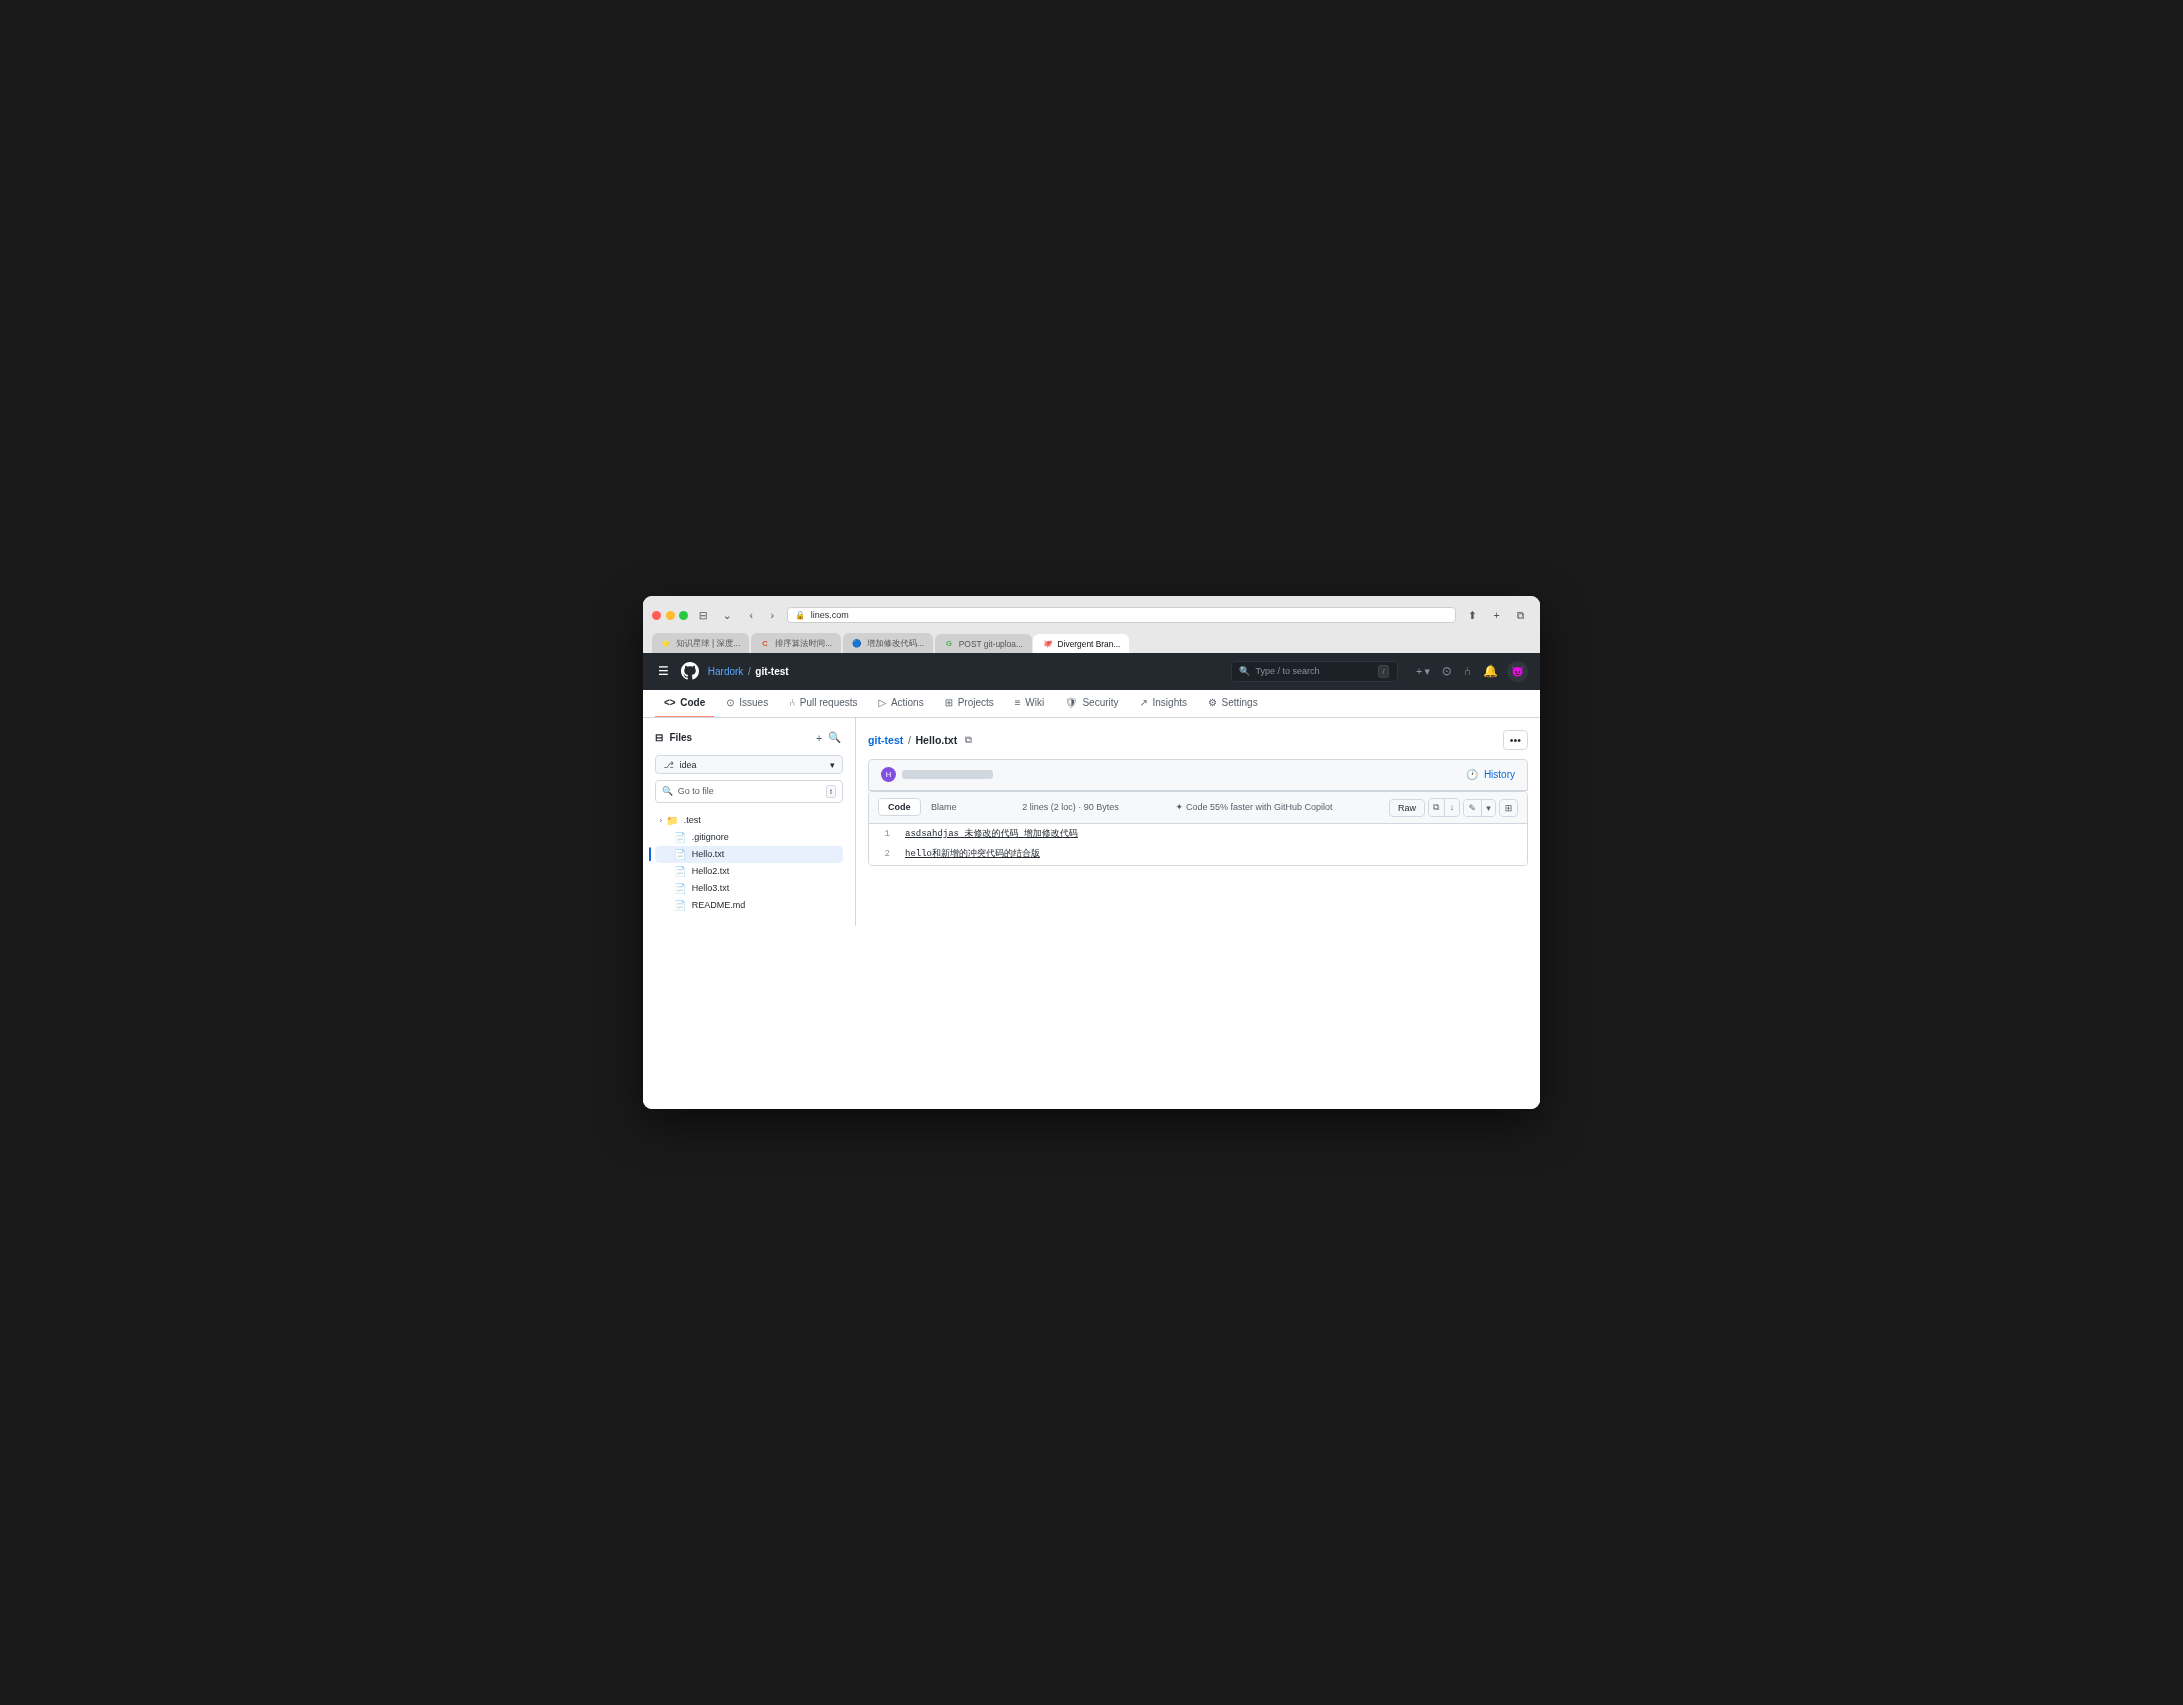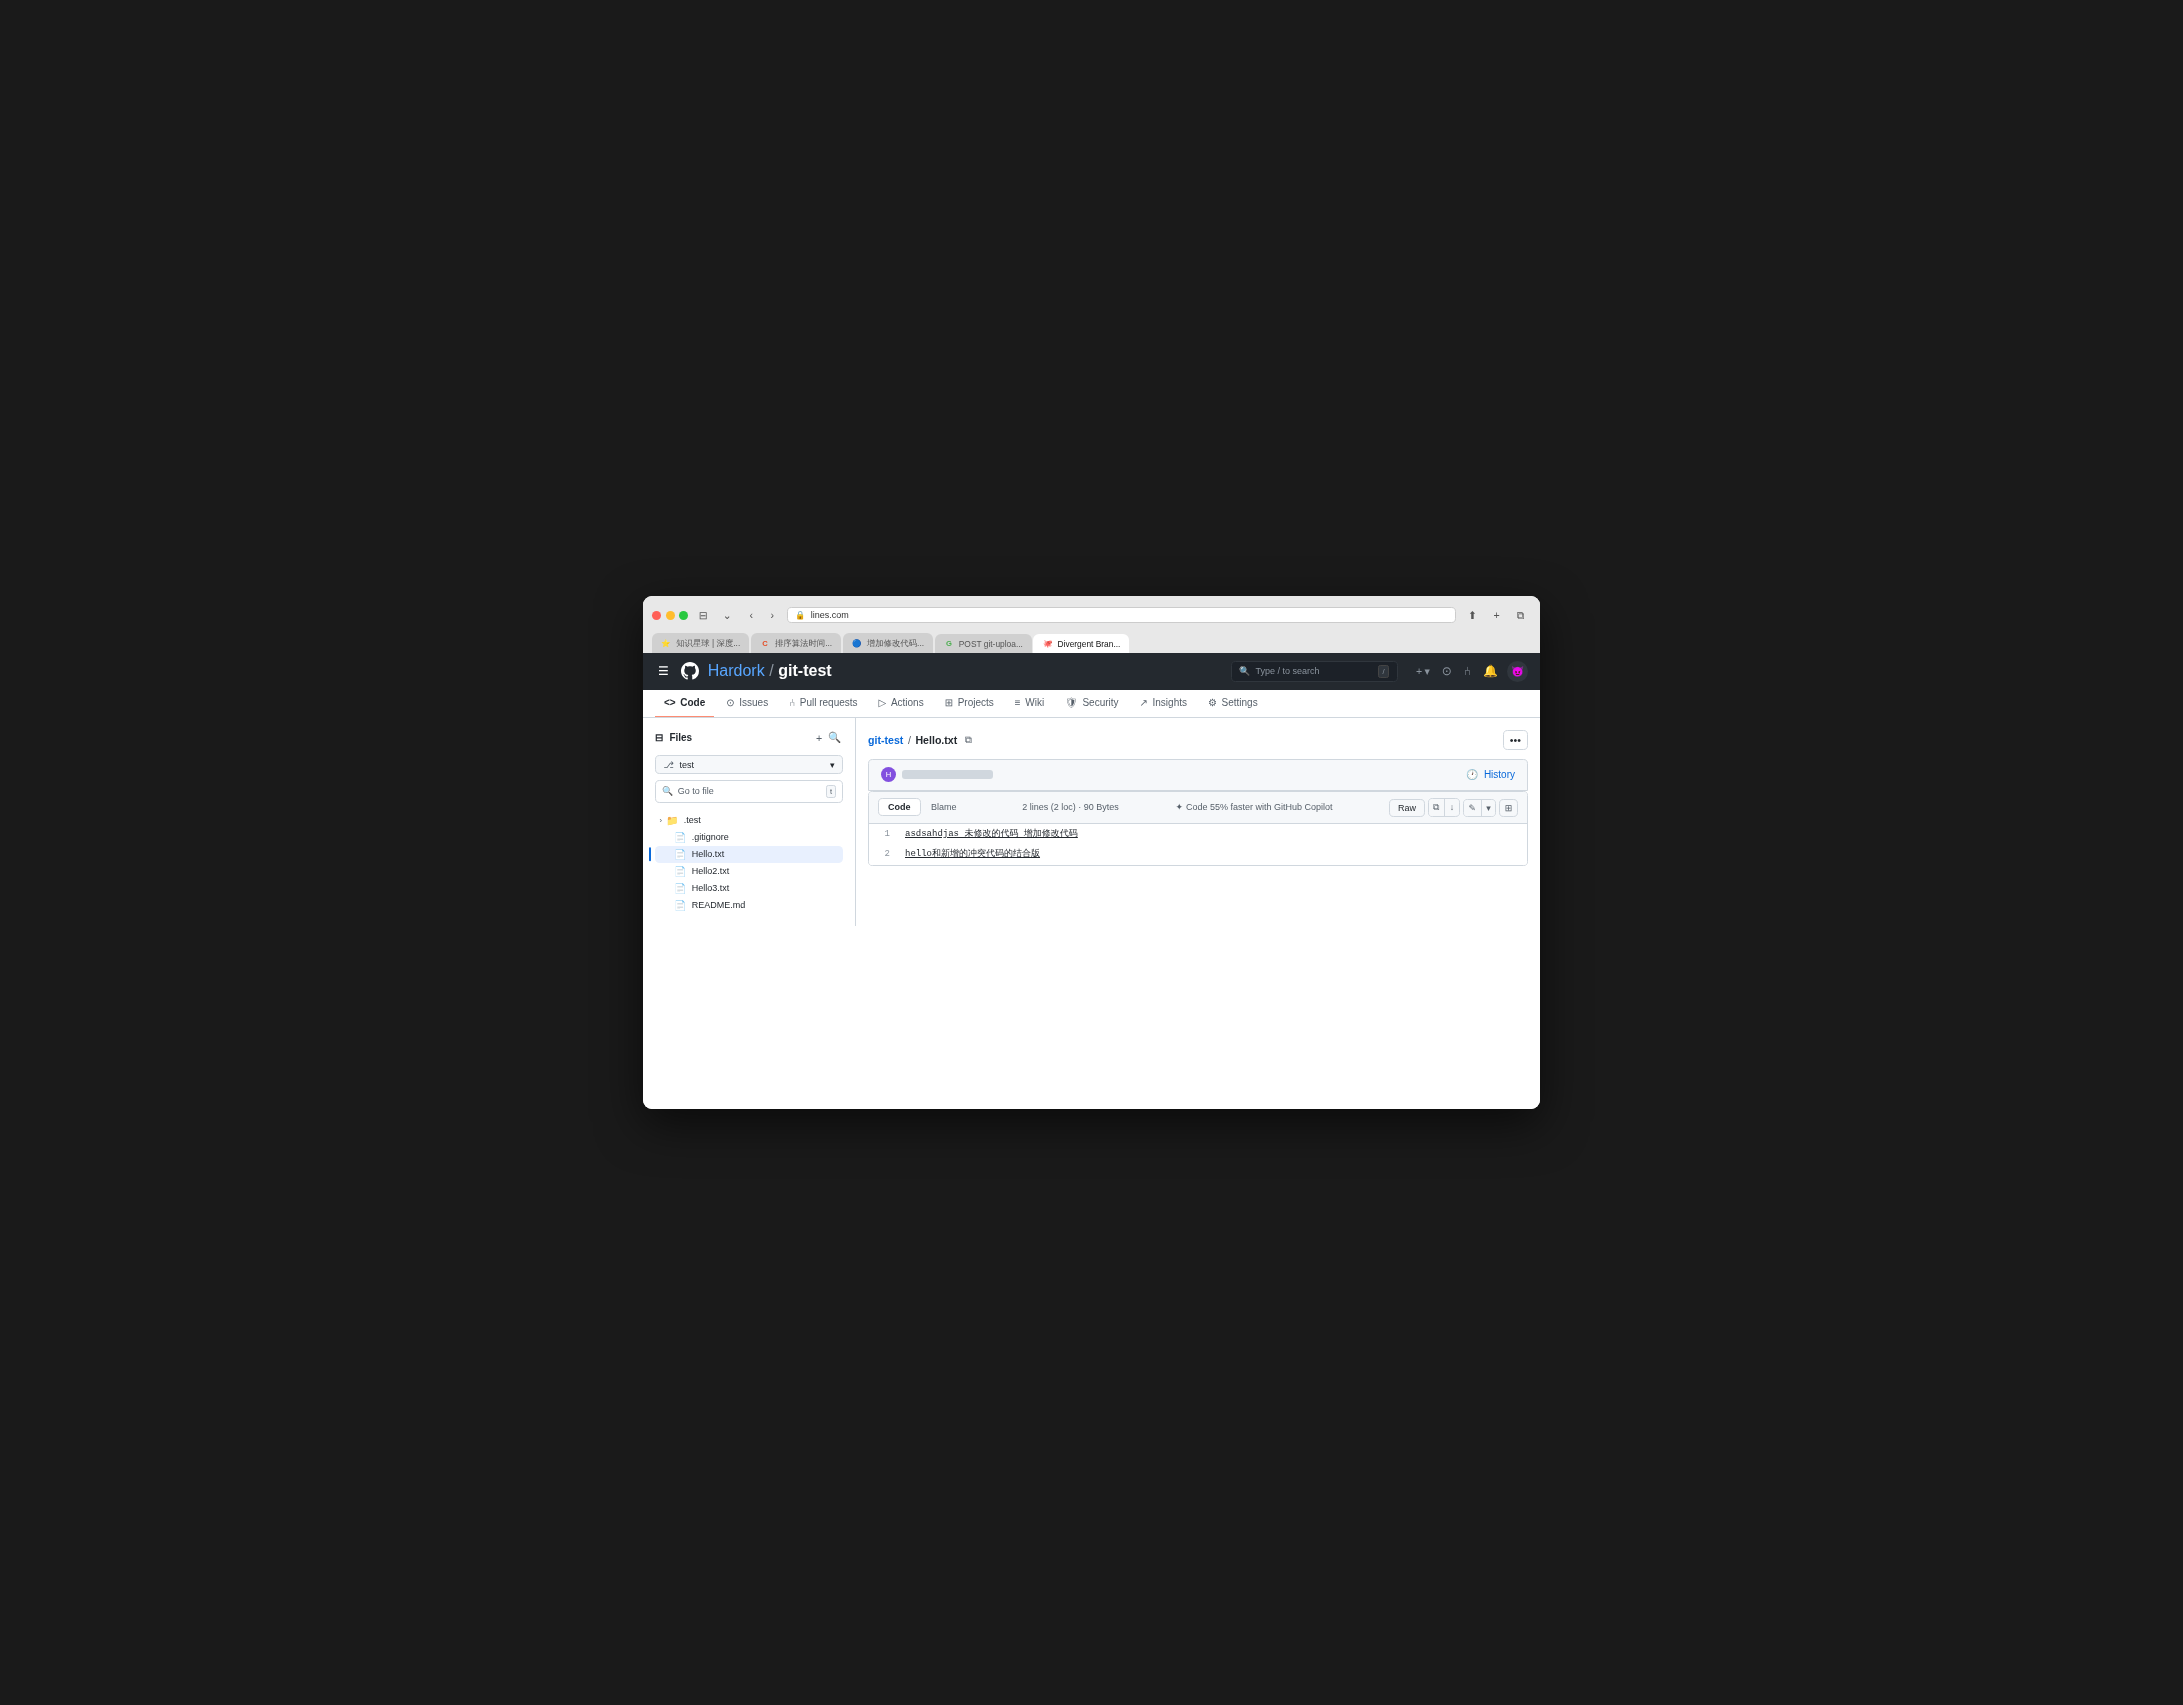--- a/index.html
+++ b/index.html
@@ -166,21 +166,21 @@
     .gh-logo {
       color: #fff;
       font-size: 16.7px;
       display: flex;
       align-items: center;
     }
     .gh-breadcrumb {
       display: flex;
       align-items: center;
       gap: 4.6px;
-      font-size: 16px;
+      font-size: 10px;
     }
     .gh-breadcrumb a { color: #58a6ff; text-decoration: none; }
     .gh-breadcrumb span { color: #8b949e; }
     .gh-breadcrumb strong { color: #ffffff; font-weight: 600; }
     .gh-search {
       margin-left: auto;
       display: flex;
       align-items: center;
       background: #1c2128;
       border: 0.8px solid #30363d;
@@ -721,21 +721,21 @@
             <span>Files</span>
           </div>
           <div class="sidebar-actions">
             <button class="sidebar-action-btn">+</button>
             <button class="sidebar-action-btn">🔍</button>
           </div>
         </div>
         <div class="branch-selector">
           <span>
             <span class="branch-icon">⎇</span>
-            <span>test</span>
+            <span>idea</span>
           </span>
           <span>▾</span>
         </div>
         <div class="search-input-wrap">
           <span>🔍</span>
           <input type="text" placeholder="Go to file" style="">
           <span class="shortcut-badge">t</span>
         </div>
         <ul class="file-tree">
           <li class="file-tree-item">

